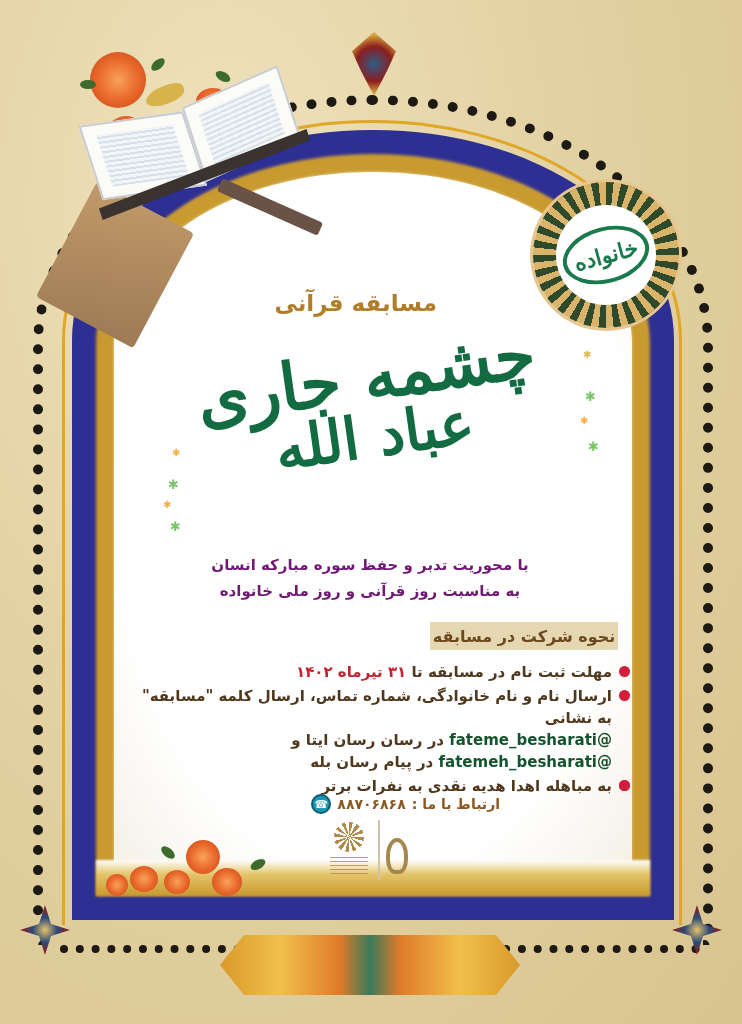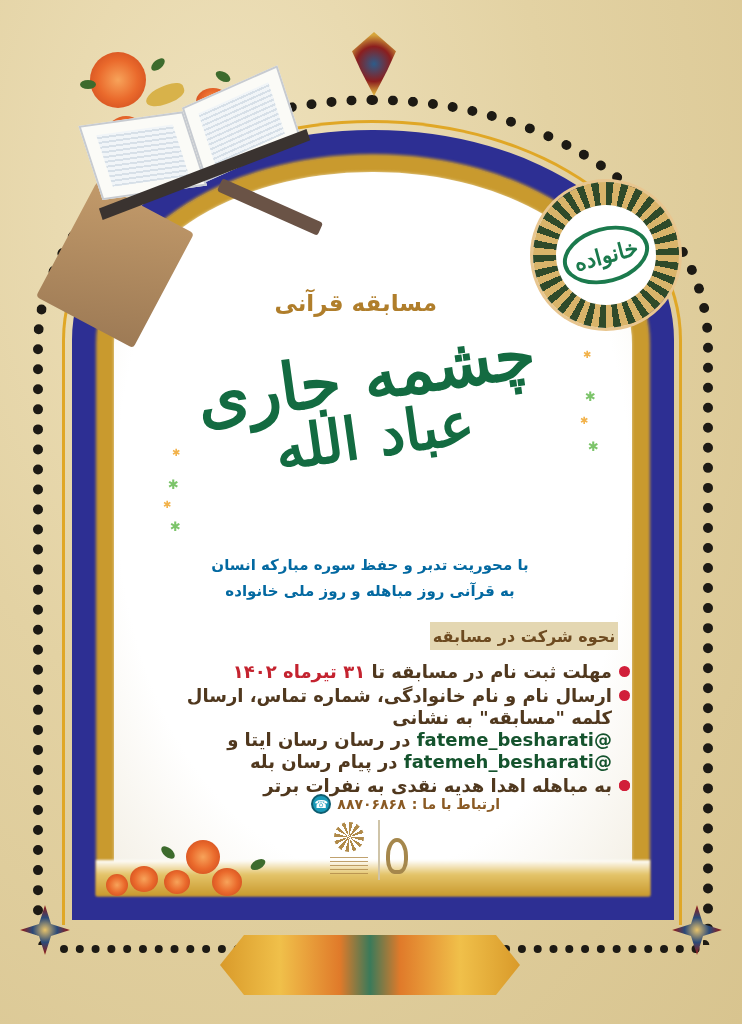--- a/index.html
+++ b/index.html
@@ -130,30 +130,30 @@
   }
   .title-main {
     position: absolute; left: 140px; top: 340px; width: 470px; height: 200px;
     text-align: center; color: #136b41; font-family: "DejaVu Serif", serif;
     font-size: 66px; font-weight: bold; line-height: 1.1;
     transform: rotate(-8deg);
   }
   .title-main .l2 { display: block; font-size: 58px; margin-top: -8px; }
   .desc {
     position: absolute; left: 140px; top: 552px; width: 460px; text-align: center;
-    color: #0369a1; font-weight: bold; font-size: 15px; line-height: 26px;
+    color: #701a75; font-weight: bold; font-size: 15px; line-height: 26px;
   }
   .how-box {
     position: absolute; left: 430px; top: 622px; width: 188px; height: 28px;
     background: #e4d7b2; color: #6d4a20; font-weight: bold; font-size: 16px;
     display: flex; align-items: center; justify-content: center;
   }
   .bullets { position: absolute; left: 140px; top: 661px; width: 490px; }
   .bullet {
-    position: relative; color: #50381e; font-weight: bold; font-size: 18px;
+    position: relative; color: #50381e; font-weight: bold; font-size: 15px;
     line-height: 22px; text-align: right; padding-right: 18px; margin-bottom: 2px;
   }
   .bullet .dot {
     position: absolute; right: 0; top: 5px; width: 11px; height: 11px; border-radius: 50%;
     background: #d11f3a;
   }
   .bullet .accent { color: #c4232f; }
   .bullet .handle { color: #14532d; direction: ltr; unicode-bidi: embed; }
   .contact {
     position: absolute; left: 300px; top: 792px; width: 200px; height: 24px;
@@ -239,21 +239,21 @@
   <span class="sparkle g" style="left:170px;top:520px;">✱</span>
 
   <div class="subtitle-top rtl">مسابقه قرآنی</div>
   <div class="title-main rtl">
     <span>چشمه جاری</span>
     <span class="l2">عباد الله</span>
   </div>
 
   <div class="desc rtl">
     <div>با محوریت تدبر و حفظ سوره مبارکه انسان</div>
-    <div>به قرآنی روز مباهله و روز ملی خانواده</div>
+    <div>به مناسبت روز قرآنی و روز ملی خانواده</div>
   </div>
 
   <div class="how-box rtl">نحوه شرکت در مسابقه</div>
 
   <div class="bullets rtl">
     <div class="bullet">
       <span class="dot"></span>
       <span>مهلت ثبت نام در مسابقه تا </span><span class="accent">۳۱ تیرماه ۱۴۰۲</span>
     </div>
     <div class="bullet">

